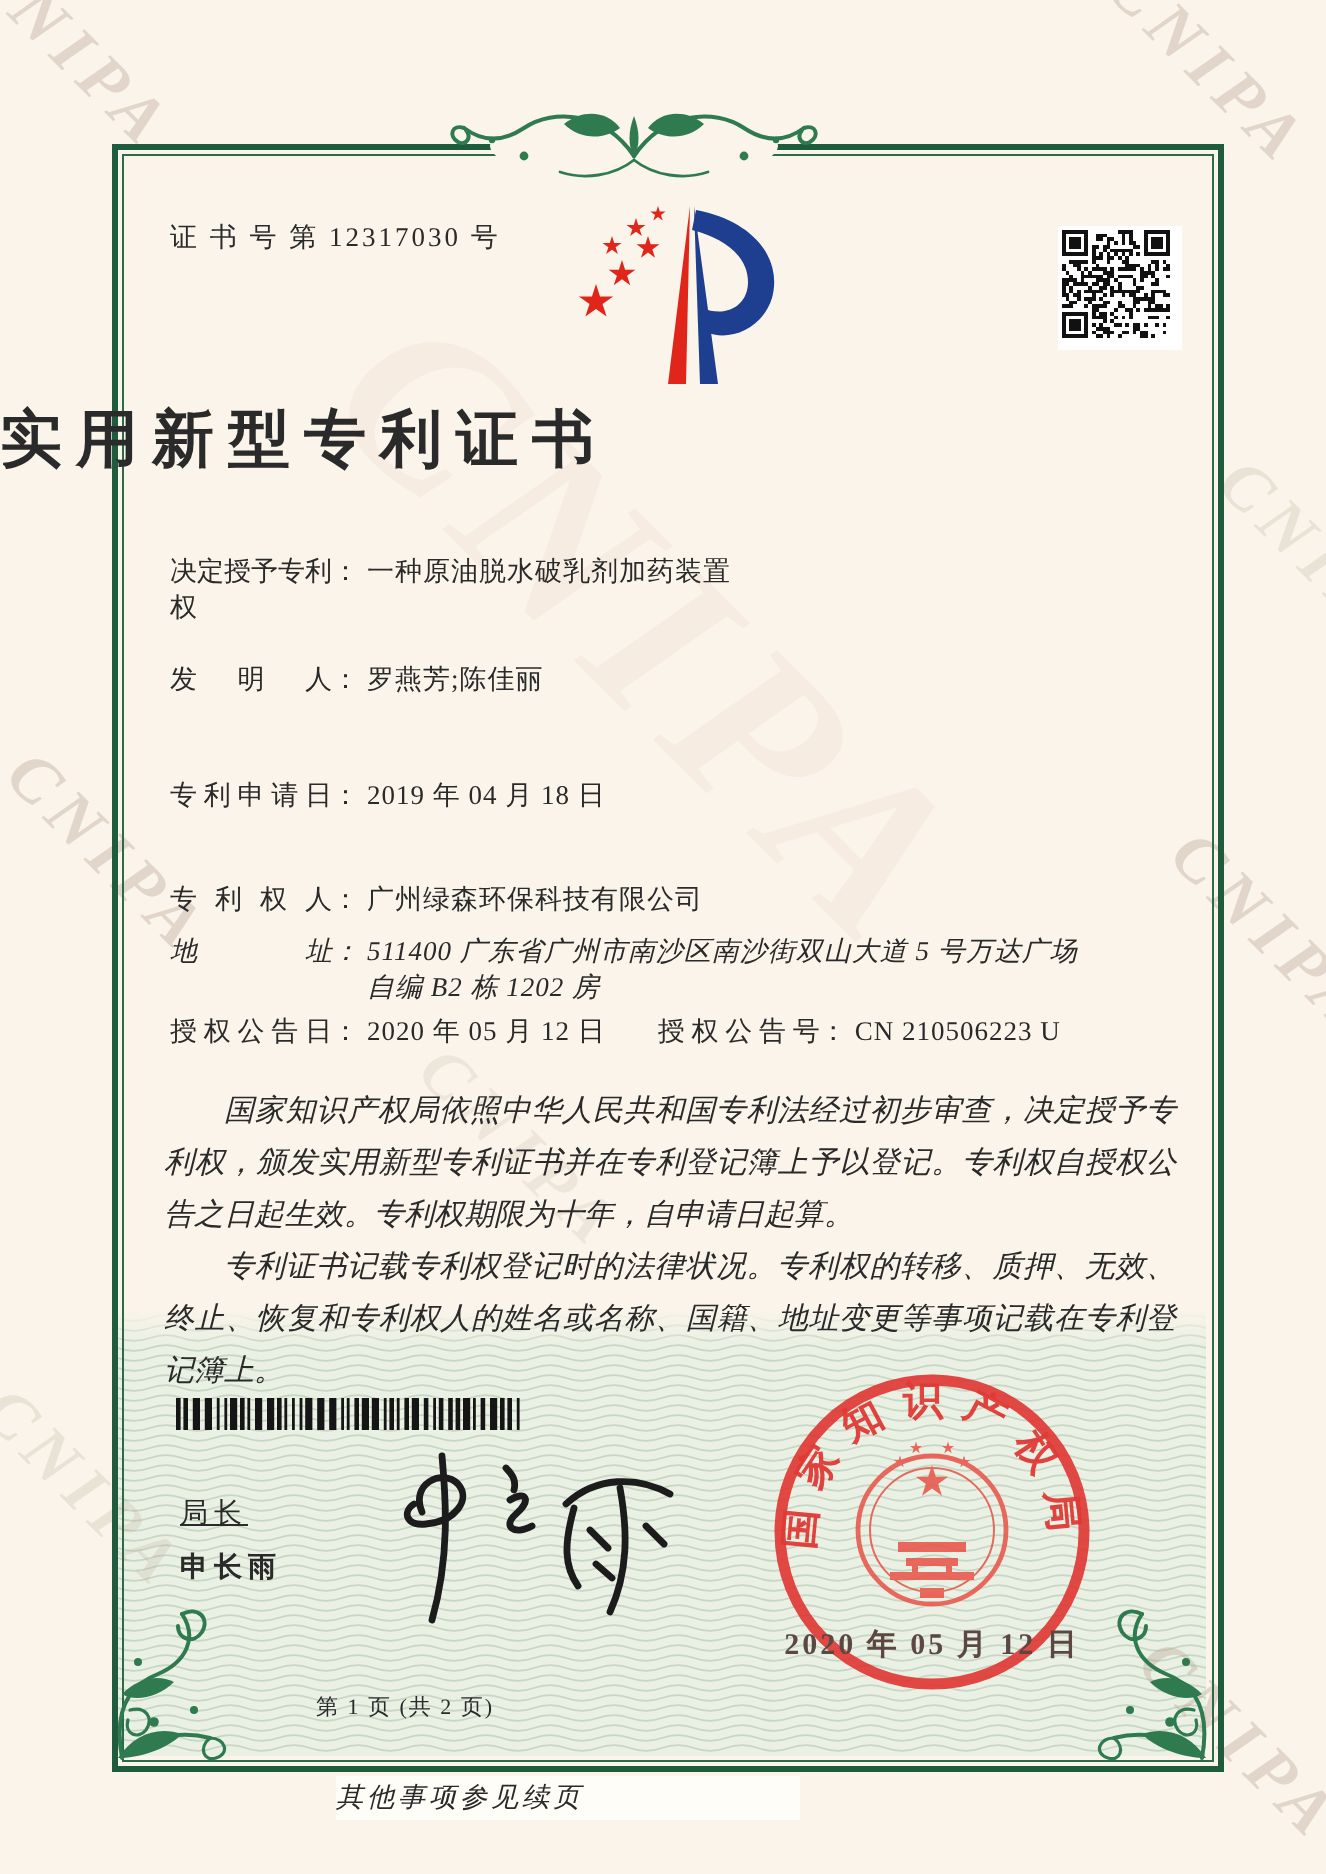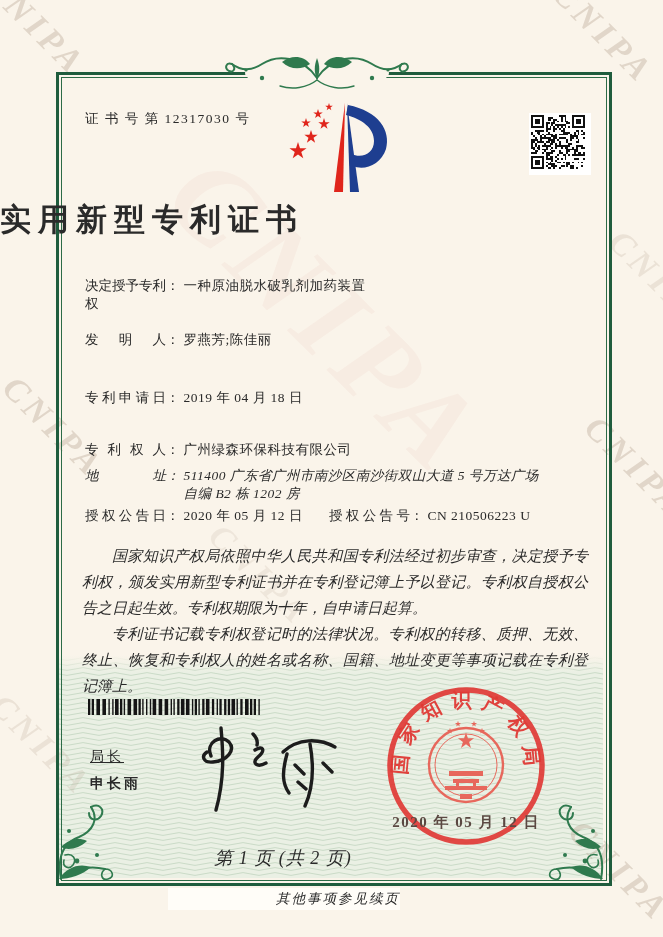--- a/index.html
+++ b/index.html
@@ -34,23 +34,23 @@
          font-style:italic;text-align:justify;z-index:10;}
   .legal p{margin:0;text-indent:2em;}
   
   .barcode{position:absolute;left:88px;top:699px;width:176px;height:16px;z-index:10;}
   .sig-title{position:absolute;left:90px;top:748px;font-family:"Liberation Sans","DejaVu Sans",sans-serif;
              font-size:14px;letter-spacing:3px;z-index:10;text-decoration:underline;}
   .sig-name{position:absolute;left:90px;top:775px;font-family:"Liberation Sans","DejaVu Sans",sans-serif;
             font-size:14px;letter-spacing:3px;z-index:10;font-weight:bold;}
   .signature{position:absolute;left:183px;top:720px;width:178px;height:98px;z-index:10;}
   .seal{position:absolute;left:381px;top:681px;width:170px;height:170px;z-index:11;opacity:0.95;}
-  .page-info{position:absolute;left:158px;top:846px;width:250px;text-align:center;font-size:18px;
-             letter-spacing:1px;z-index:10;font-style:italic;}
-  .cont-note{position:absolute;left:168px;top:888px;width:232px;text-align:right;font-size:13.5px;
+  .page-info{position:absolute;left:158px;top:846px;width:250px;font-size:11px;
+             letter-spacing:1px;z-index:10;}
+  .cont-note{position:absolute;left:168px;top:888px;width:232px;text-align:left;font-size:13.5px;
              font-style:italic;background:rgba(255,254,250,0.9);padding:2px 0;z-index:10;letter-spacing:2px;}
   .ornament-top{position:absolute;left:222px;top:48px;width:190px;height:50px;z-index:6;}
   .corner{position:absolute;width:66px;height:90px;z-index:6;}
   .corner.bl{left:55px;top:791px;}
   .corner.br{left:541px;top:791px;transform:scaleX(-1);}
 </style>
 </head>
 <body>
 
 <div class="page">

